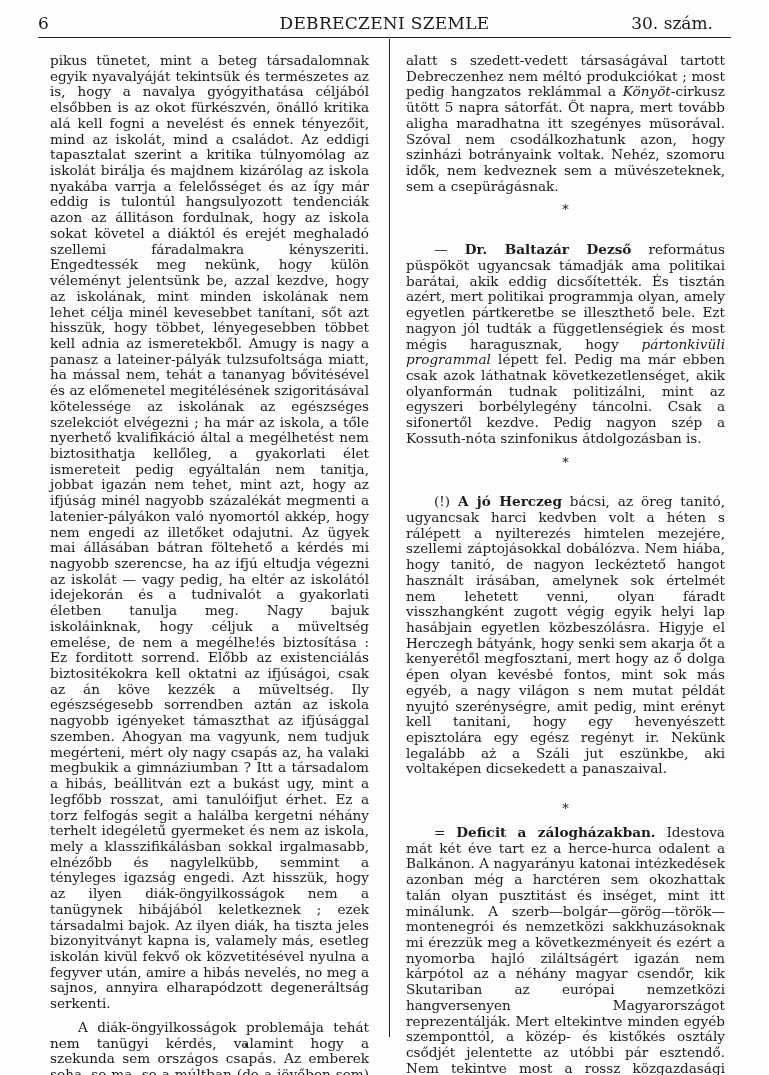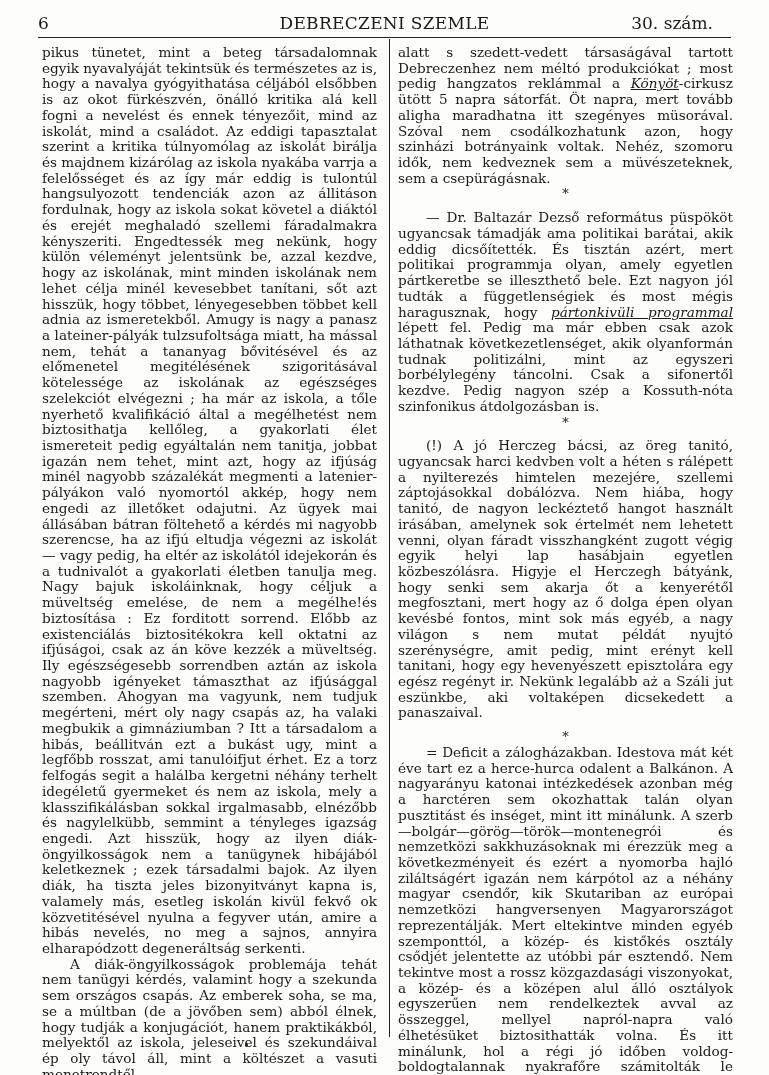--- a/index.html
+++ b/index.html
@@ -9,26 +9,26 @@
   .header span { position:absolute; top:0; font-size:17px; line-height:22px; }
   .pgnum { left:0; }
   .title { left:0; right:0; text-align:center; letter-spacing:0.3px; }
   .issue { right:18px; }
   .rule { position:absolute; left:38px; top:37px; width:693px; height:0; border-top:1.6px solid #222; }
   .vrule { position:absolute; left:389px; top:39px; height:998px; width:0; border-left:1.3px solid #222; }
   .col { position:absolute; top:45px; width:335px; font-size:13.6px; line-height:15.72px;
          text-align:justify; hyphens:manual; }
   .col.left { left:42px; }
   .col.right { left:398px; }
-  .col p { margin:0; text-indent:0; }
+  .col p { margin:8px; text-indent:0; }
   .col p.ind { text-indent:28px; }
   .star { text-align:center; margin:0; line-height:15.72px; font-size:13px; }
   .gap { height:8px; }
-  b { font-weight:normal; }
-  i { font-style:italic;text-decoration:underline; }
+  b { font-weight:bold; }
+  i { font-style:italic; }
   .dot { position:absolute; left:245px; top:1043px; width:3px; height:4px; background:#222; border-radius:50%; }
 </style>
 </head>
 <body>
 
 <div class="header">
   <span class="pgnum">6</span>
   <span class="title">DEBRECZENI SZEMLE</span>
   <span class="issue">30. szám.</span>
 </div>

